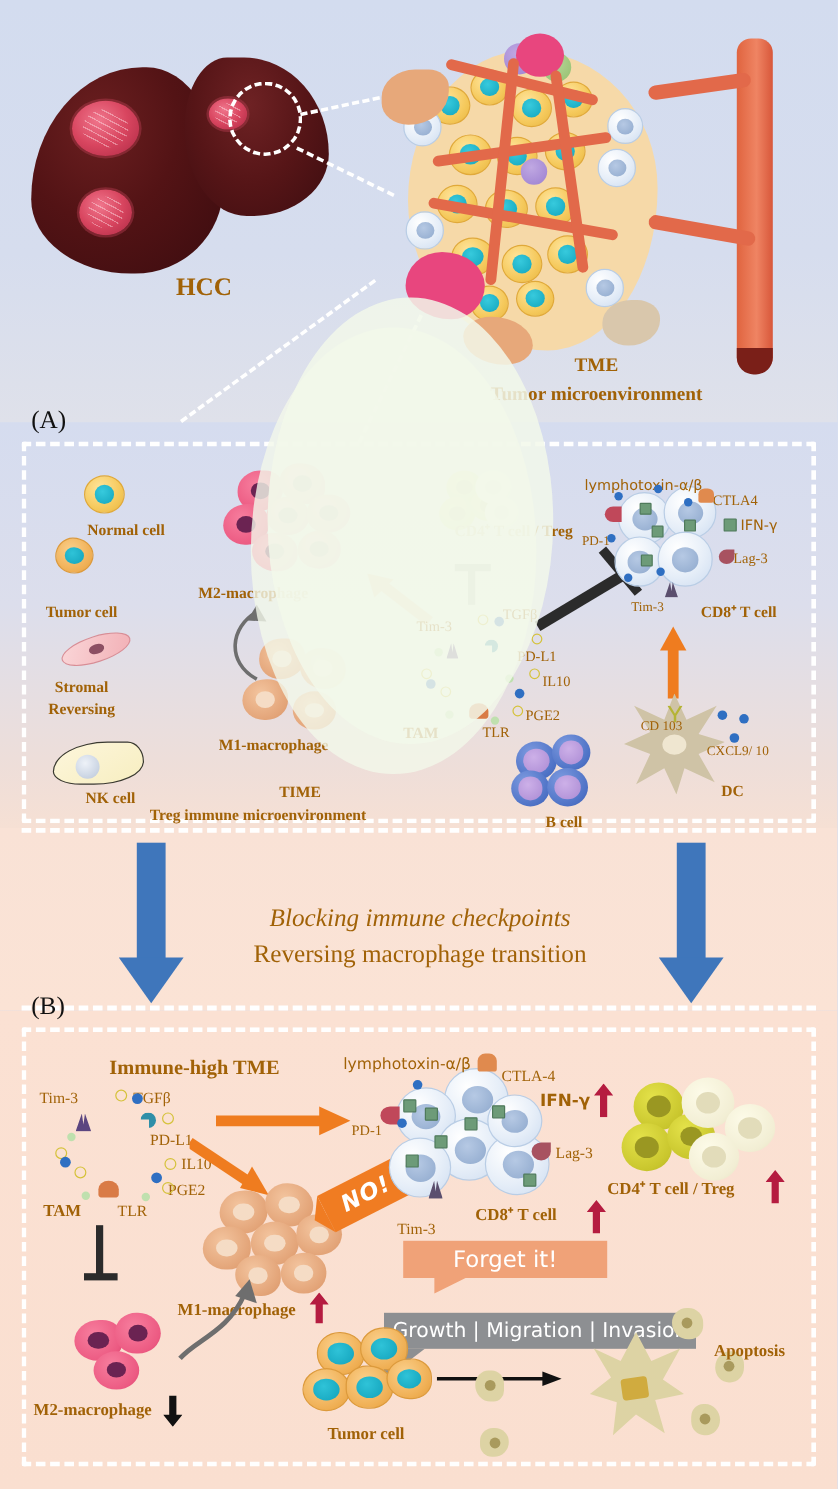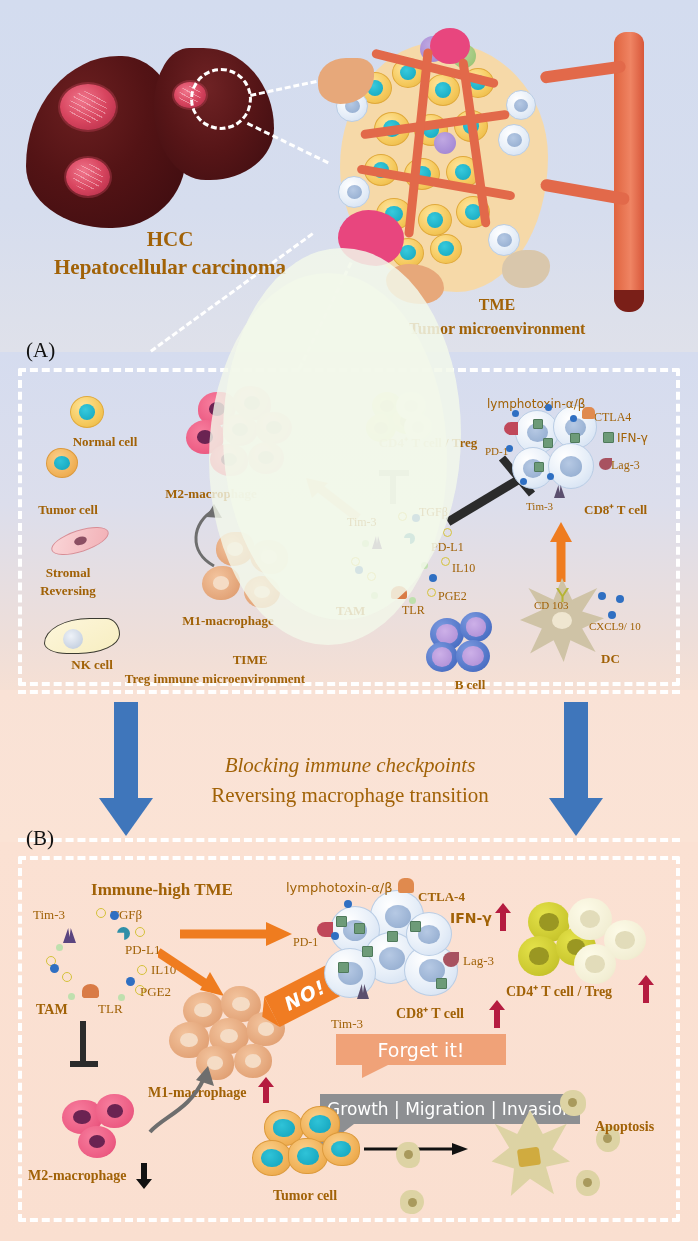--- a/index.html
+++ b/index.html
@@ -236,21 +236,20 @@
     <div class="vessel" style="left:84px;top:20px;width:9px;height:190px;border-radius:6px;transform:rotate(6deg);"></div>
     <div class="vessel" style="left:140px;top:30px;width:9px;height:170px;border-radius:6px;transform:rotate(-8deg);"></div>
   </div>
 
   <div id="vein"></div>
   <div id="vein-end"></div>
   <div class="veinbranch" style="left:540px;top:66px;width:86px;height:12px;transform:rotate(-8deg);"></div>
   <div class="veinbranch" style="left:540px;top:186px;width:90px;height:12px;transform:rotate(10deg);"></div>
 
   <div class="lbl b serif ctr" id="hcc" style="left:170px;top:228px;font-size:21px;">HCC</div>
-  <div class="lbl b serif ctr" style="left:170px;top:256px;font-size:21px;">Hepatocellular  carcinoma</div>
   <div class="lbl b serif ctr" style="left:497px;top:296px;font-size:16px;">TME</div>
   <div class="lbl b serif ctr" style="left:497px;top:320px;font-size:16px;">Tumor microenvironment</div>
 
   <div class="panel-tag" style="position:absolute;left:26px;top:338px;">(A)</div>
   <div class="dashframe" id="panelA-frame"></div>
 
   <div class="roundcell normalcell" style="left:70px;top:396px;width:32px;height:30px;">
       <div class="nuc"></div>
     </div>
   <div class="lbl b serif ctr" style="left:105px;top:435px;font-size:13px;">Normal cell</div>
@@ -552,21 +551,21 @@
         <div class="nuc"></div>
       </div>
     <div class="roundcell lymph" style="left:404px;top:944px;width:52px;height:50px;">
         <div class="nuc"></div>
       </div>
     <div class="roundcell lymph" style="left:406px;top:912px;width:44px;height:42px;">
         <div class="nuc"></div>
       </div>
   </div>
   <div class="lbl" style="left:286px;top:881px;font-size:13px;font-family:'DejaVu Sans',sans-serif;">lymphotoxin-α/β</div>
-  <div class="lbl serif" style="left:418px;top:890px;font-size:13px;font-weight:bold;">CTLA-4</div>
+  <div class="lbl serif" style="left:418px;top:890px;font-size:13px;">CTLA-4</div>
   <div class="lbl b" style="left:450px;top:911px;font-size:14px;font-family:'DejaVu Sans',sans-serif;">IFN-γ</div>
   <svg class="redup" style="left:495px;top:903px;width:16px;height:28px;position:absolute;">
     <polygon points="8,0 16,10 11,10 11,28 5,28 5,10 0,10" fill="#b51c40"></polygon>
   </svg>
   <div class="lbl serif" style="left:293px;top:936px;font-size:12px;">PD-1</div>
   <div class="lbl serif" style="left:463px;top:954px;font-size:13px;">Lag-3</div>
   <div class="lbl serif" style="left:331px;top:1017px;font-size:13px;">Tim-3</div>
   <div class="lbl b serif" style="left:396px;top:1006px;font-size:14px;">CD8⁺ T cell</div>
   <svg class="redup" style="left:489px;top:1000px;width:16px;height:28px;position:absolute;">
     <polygon points="8,0 16,10 11,10 11,28 5,28 5,10 0,10" fill="#b51c40"></polygon>

